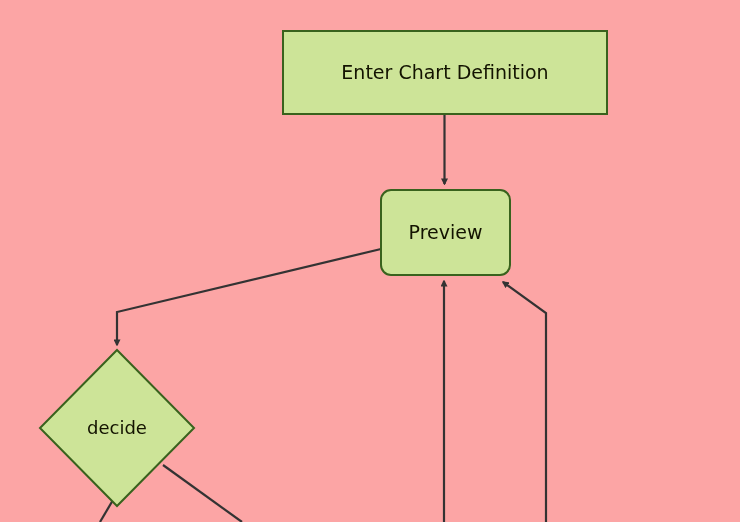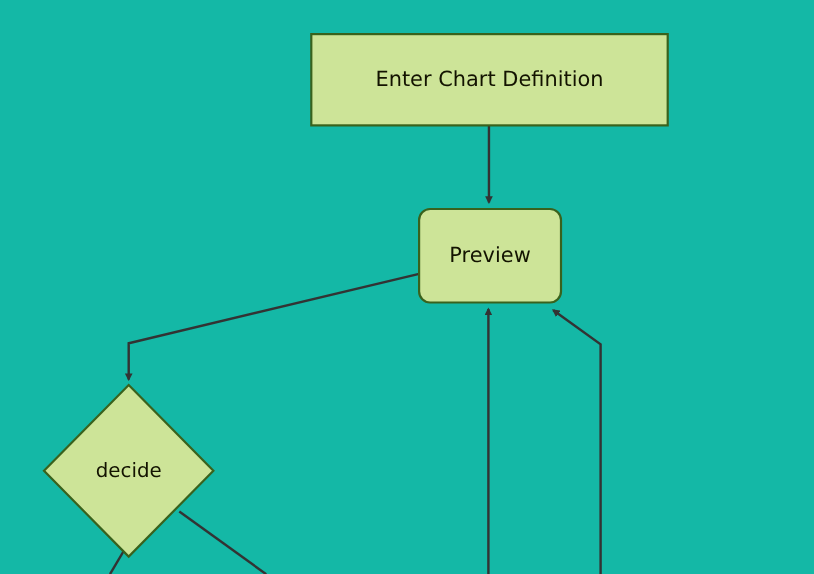--- a/index.html
+++ b/index.html
@@ -8,21 +8,21 @@
     padding: 0;
     background: #ffffff;
   }
   body {
     font-family: "DejaVu Sans", sans-serif;
   }
   #diagram-root {
     position: relative;
     width: 740px;
     height: 522px;
-    background: #14b8a6;
+    background: #fca5a5;
     overflow: hidden;
   }
   #flowchart-svg {
     position: absolute;
     top: 0;
     left: 0;
     width: 740px;
     height: 522px;
     display: block;
   }

